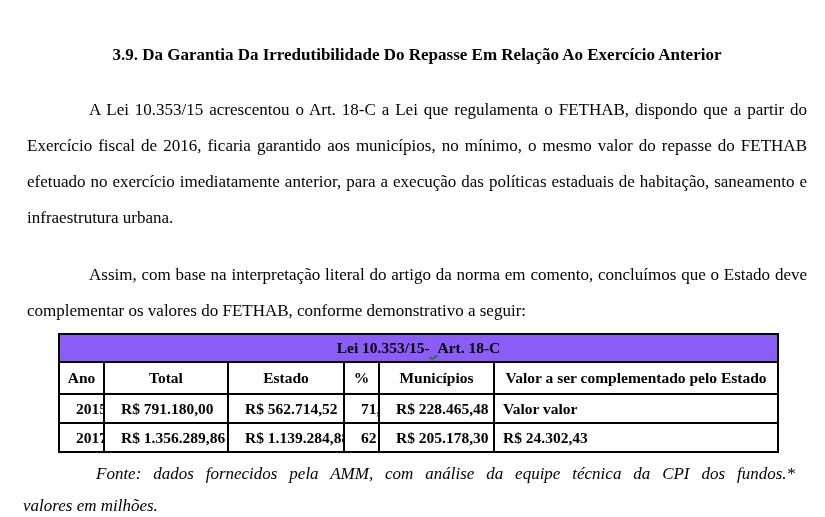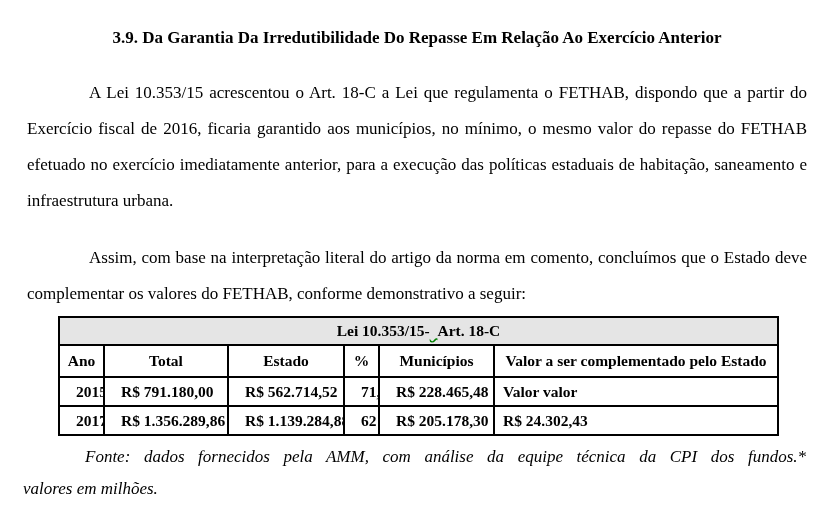--- a/index.html
+++ b/index.html
@@ -11,21 +11,21 @@
     overflow: hidden;
     position: relative;
   }
   .page { padding: 26px 14px 0 23px; }
 
   .heading {
     font-size: 17px;
     font-weight: bold;
     text-align: center;
     line-height: 24px;
-    margin: 0;
+    margin: 17px;
   }
 
   .body-par {
     font-size: 17px;
     line-height: 36px;
     text-align: justify;
     text-indent: 62px;
     margin: 4px;
   }
   .par-1 { margin-top: 25px; }
@@ -37,21 +37,21 @@
     width: 719px;
     table-layout: fixed;
   }
   table.fethab th, table.fethab td {
     border: 2px solid #000;
     font-family: "Liberation Serif", "DejaVu Serif", serif;
     overflow: hidden;
     white-space: nowrap;
   }
   .title-row th {
-    background: #e5e5e5;
+    background: #8b5cf6;
     height: 26px;
     font-size: 15.5px;
     font-weight: bold;
     text-align: center;
     padding: 0;
   }
   .squig {
     text-decoration: underline;
     text-decoration-style: wavy;
     text-decoration-color: #008000;
@@ -73,21 +73,21 @@
   }
   td.cell.left { text-align: left; padding-left: 8px; }
 
   .footnote-1 {
     font-style: italic;
     font-size: 17px;
     line-height: 32px;
     text-align: justify;
     text-align-last: justify;
     text-indent: 57px;
-    margin: 5px 5px 0;
+    margin: 5px 16px 0;
   }
   .footnote-2 {
     font-style: italic;
     font-size: 17px;
     line-height: 32px;
     margin: 0;
   }
 </style>
 </head>
 <body>

